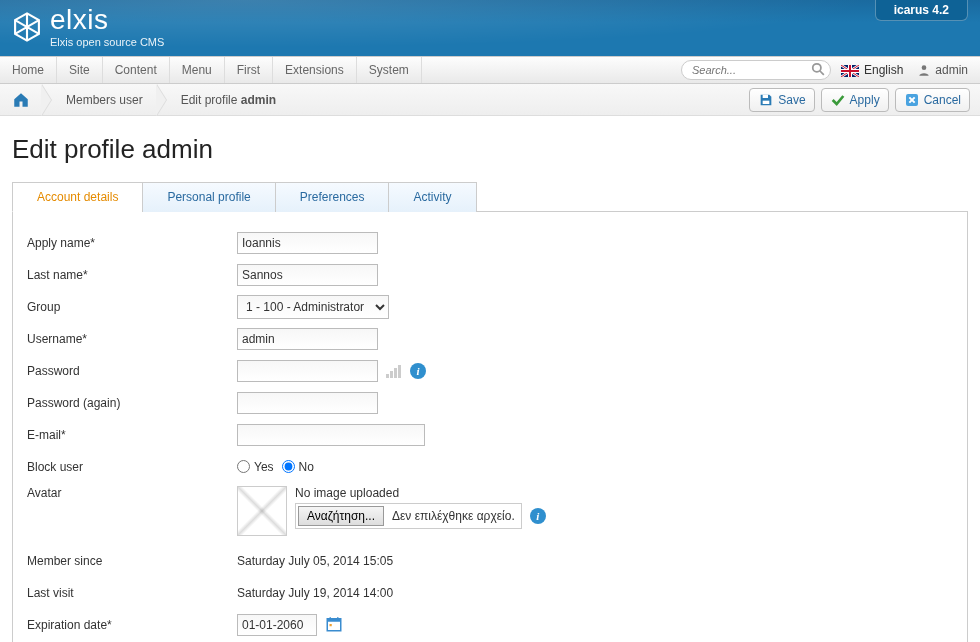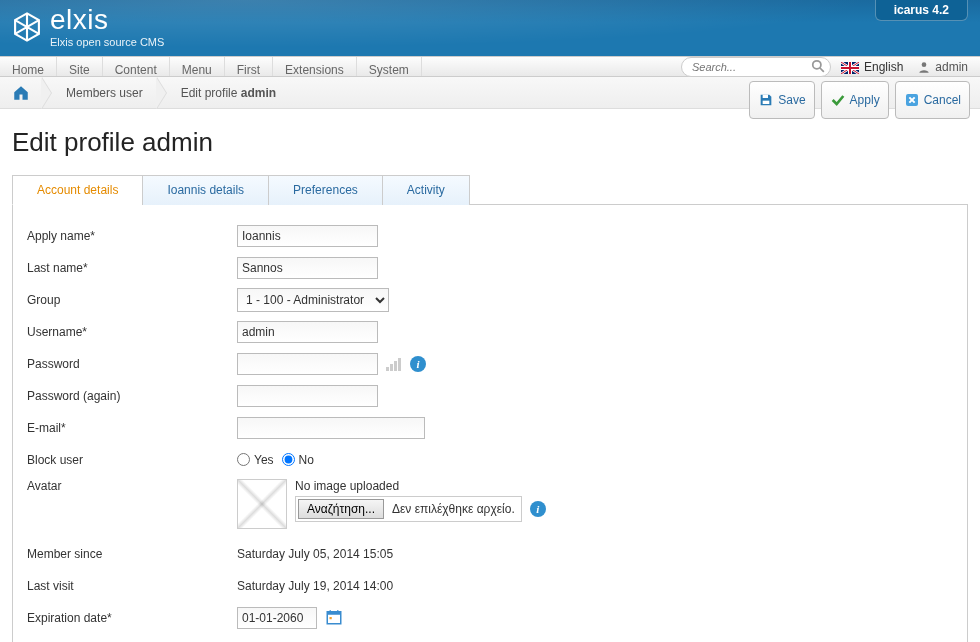--- a/index.html
+++ b/index.html
@@ -14,21 +14,21 @@
 .logo .brand { font-size: 28px; font-weight: 300; letter-spacing: 0.5px; line-height: 28px; }
 .logo .tagline { font-size: 11px; opacity: 0.9; margin-top: 2px; }
 .version-badge {
   position: absolute; right: 12px; top: 0;
   background: #0e6296; color: #fff; font-size: 12px; font-weight: bold;
   padding: 3px 18px; border-radius: 0 0 6px 6px; border: 1px solid rgba(255,255,255,0.3); border-top: none;
 }
 .menubar {
   background: linear-gradient(to bottom, #fdfdfd, #e9e9e9);
   border-top: 1px solid #ccc; border-bottom: 1px solid #ccc;
-  height: 21px; display: flex; align-items: stretch;
+  height: 28px; display: flex; align-items: stretch;
 }
 .menubar .menu-item {
   padding: 0 12px; line-height: 26px; color: #666; font-size: 12px; border-right: 1px solid #ddd; cursor: pointer;
 }
 .menubar .spacer { flex: 1; }
 .menubar .search-box {
   align-self: center; margin-right: 10px; position: relative;
 }
 .menubar .search-box input {
   width: 150px; height: 20px; border: 1px solid #ccc; border-radius: 10px; padding: 0 24px 0 10px; font-size: 11px; font-style: italic; color: #999;
@@ -53,21 +53,21 @@
 .crumb-arrow {
   width: 0; height: 0; border-top: 16px solid transparent; border-bottom: 16px solid transparent; border-left: 10px solid #ddd; position: relative;
 }
 .crumb-arrow::after {
   content: ""; position: absolute; left: -11px; top: -16px;
   border-top: 16px solid transparent; border-bottom: 16px solid transparent; border-left: 10px solid #f0f0f0;
 }
 .toolbar .right-actions { position:absolute; right:10px; top:4px; display:flex; gap:6px; }
 .tb-btn {
   background: linear-gradient(to bottom, #fff, #f0f0f0); border:1px solid #bbb; border-radius:4px;
-  padding: 10px 8px; display:flex; align-items:center; cursor:pointer; font-size:12px; color:#2a6aa0;
+  padding: 3px 8px; display:flex; align-items:center; cursor:pointer; font-size:12px; color:#2a6aa0;
 }
 .tb-btn .ic { width:16px; height:16px; margin-right:4px; display:flex; align-items:center; justify-content:center; }
 .page { padding: 18px 12px 30px 12px; }
 h1 { font-size: 26px; font-weight: normal; color:#232323; margin-bottom: 16px; }
 .tabs { display:flex; border-bottom:1px solid #ccc; }
 .tab {
   padding: 7px 24px; border:1px solid #ccc; border-bottom:none; margin-right:-1px;
   background: linear-gradient(to bottom, #f5faff, #e6f1fb); color:#2a6aa0; cursor:pointer; font-size:12px;
   position:relative; top:1px;
 }
@@ -198,21 +198,21 @@
       <span>Cancel</span>
     </div>
   </div>
 </div>
 
 <div class="page">
   <h1>Edit profile admin</h1>
 
   <div class="tabs">
     <div class="tab active">Account details</div>
-    <div class="tab">Ioannis details</div>
+    <div class="tab">Personal profile</div>
     <div class="tab">Preferences</div>
     <div class="tab">Activity</div>
   </div>
 
   <div class="form-area">
 
     <div class="row">
       <div class="lab">Apply name*</div>
       <div class="ctl">
           <input class="txt" value="Ioannis" style="">

